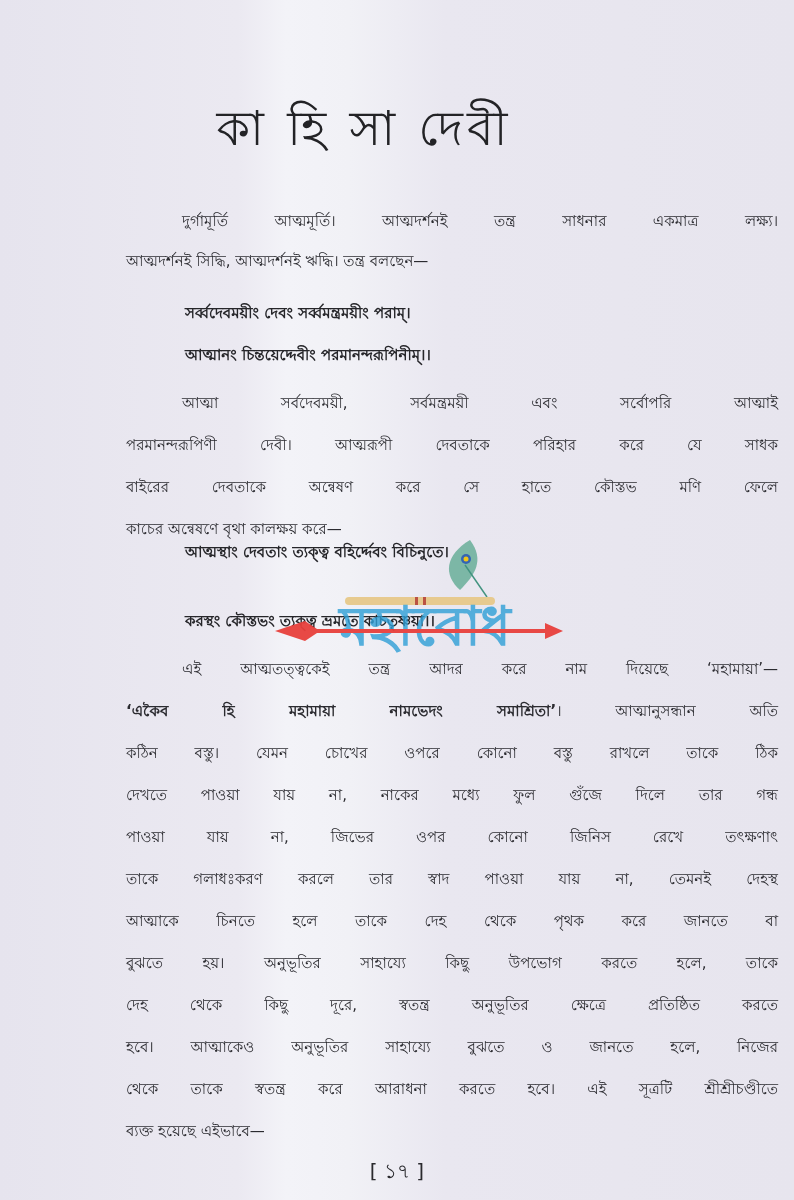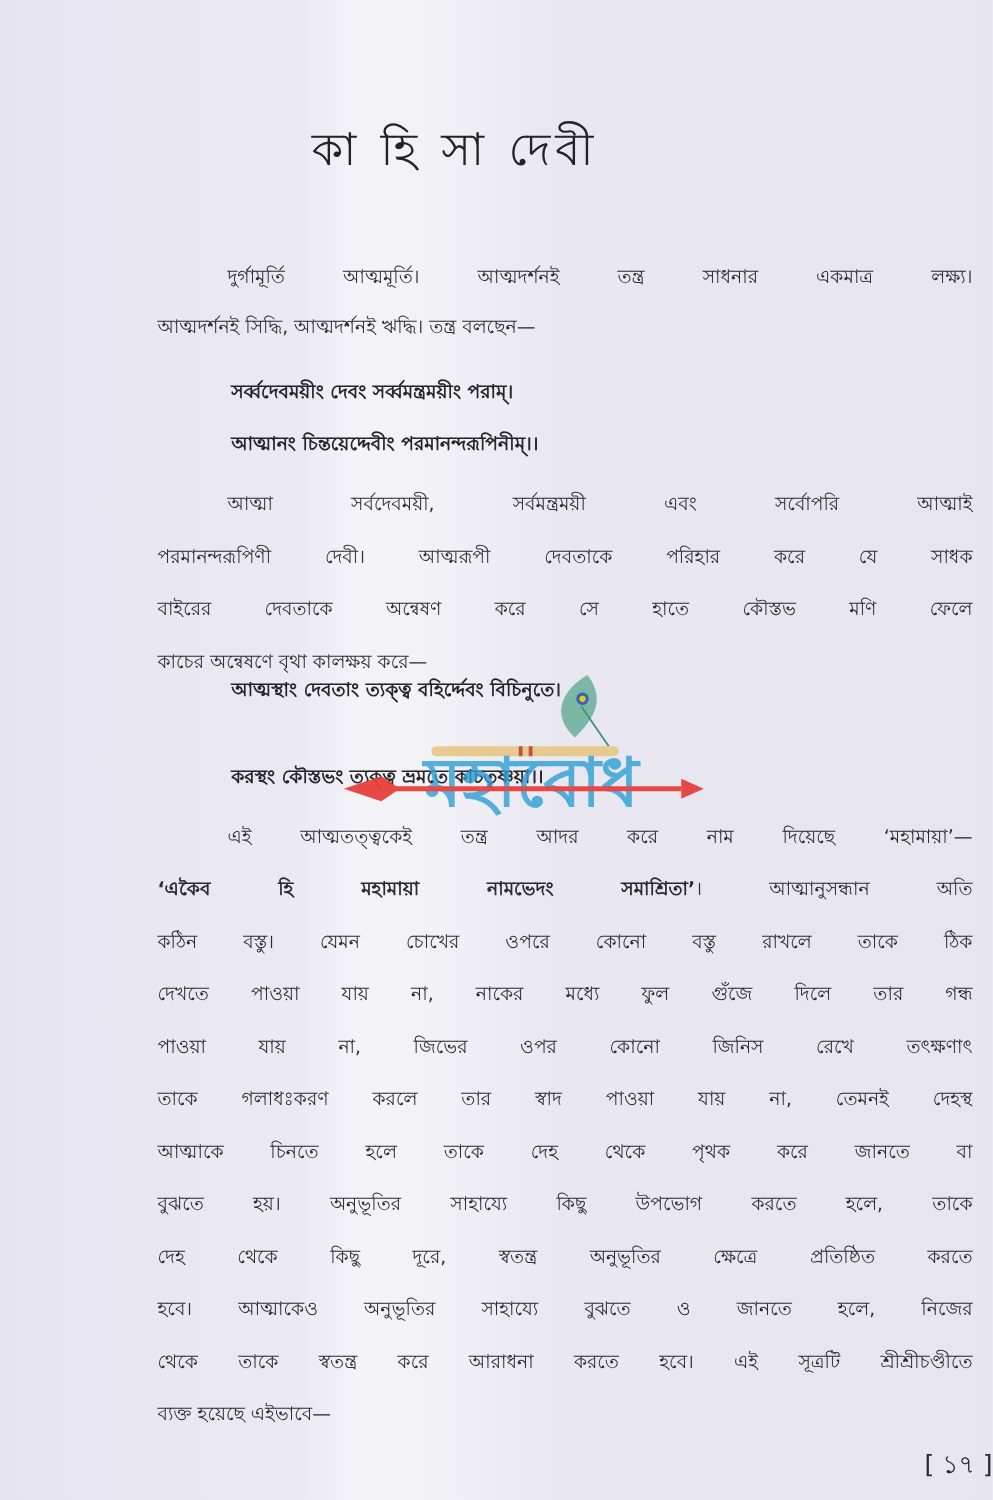--- a/index.html
+++ b/index.html
@@ -7,33 +7,33 @@
       width: 794px; height: 1200px; overflow: hidden;
       background: #eceaf2;
       background-image: linear-gradient(90deg, #e6e4ee 0%, #ebe9f1 30%, #f3f3f8 36%, #f1f1f6 44%, #e9e7f0 56%, #e7e5ee 100%);
       font-family: "DejaVu Sans", sans-serif;
       color: #2a2a2e;
       position: relative;
     }
     .page { position: absolute; left: 0; top: 0; width: 794px; height: 1200px; }
     .title {
       position: absolute; top: 92px; left: 0; width: 728px; text-align: center;
-      font-size: 36px; letter-spacing: 4px; color: #232326;
+      font-size: 48px; letter-spacing: 4px; color: #232326;
     }
     .line {
       position: absolute; white-space: nowrap; font-size: 15px; color: #2b2b30;
       line-height: 30px;
     }
     .just { left: 126px; width: 652px; text-align: justify; text-align-last: justify; }
     .first { left: 182px; width: 596px; text-align: justify; text-align-last: justify; }
     .left { left: 126px; }
     .verse { left: 185px; font-weight: bold; color: #26262a; text-align: center; }
     .bold { font-weight: bold; }
     .pageno {
-      position: absolute; top: 1156px; left: 0; width: 794px; text-align: right;
+      position: absolute; top: 1156px; left: 0; width: 794px; text-align: center;
       font-size: 20px; color: #2a2a2e;
     }
     .wm { position: absolute; left: 265px; top: 535px; width: 320px; height: 140px; pointer-events: none; opacity: 0.95; }
   </style>
 </head>
 <body>
 
 <div class="page">
   <div class="title">কা হি সা  দেবী</div>
 

